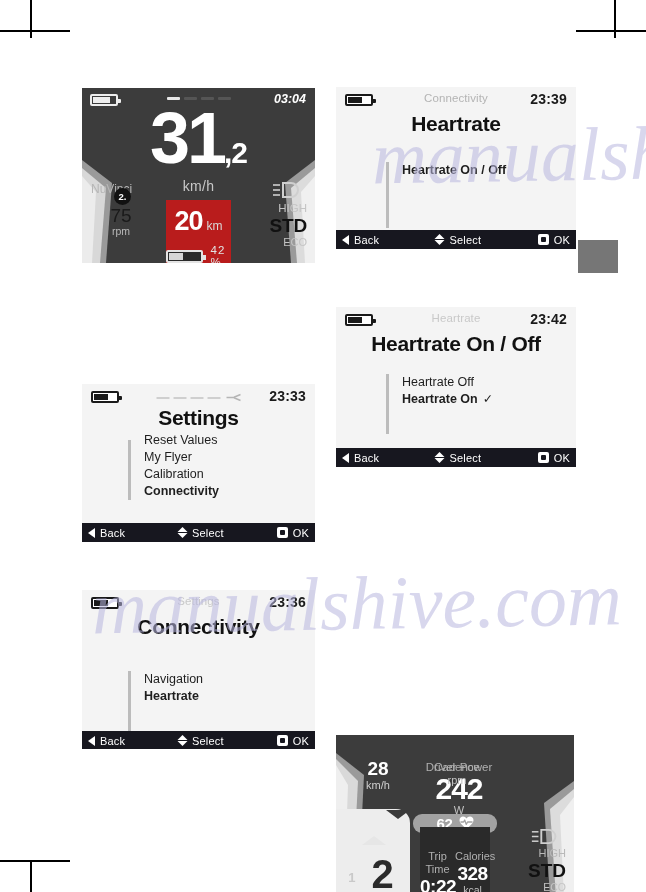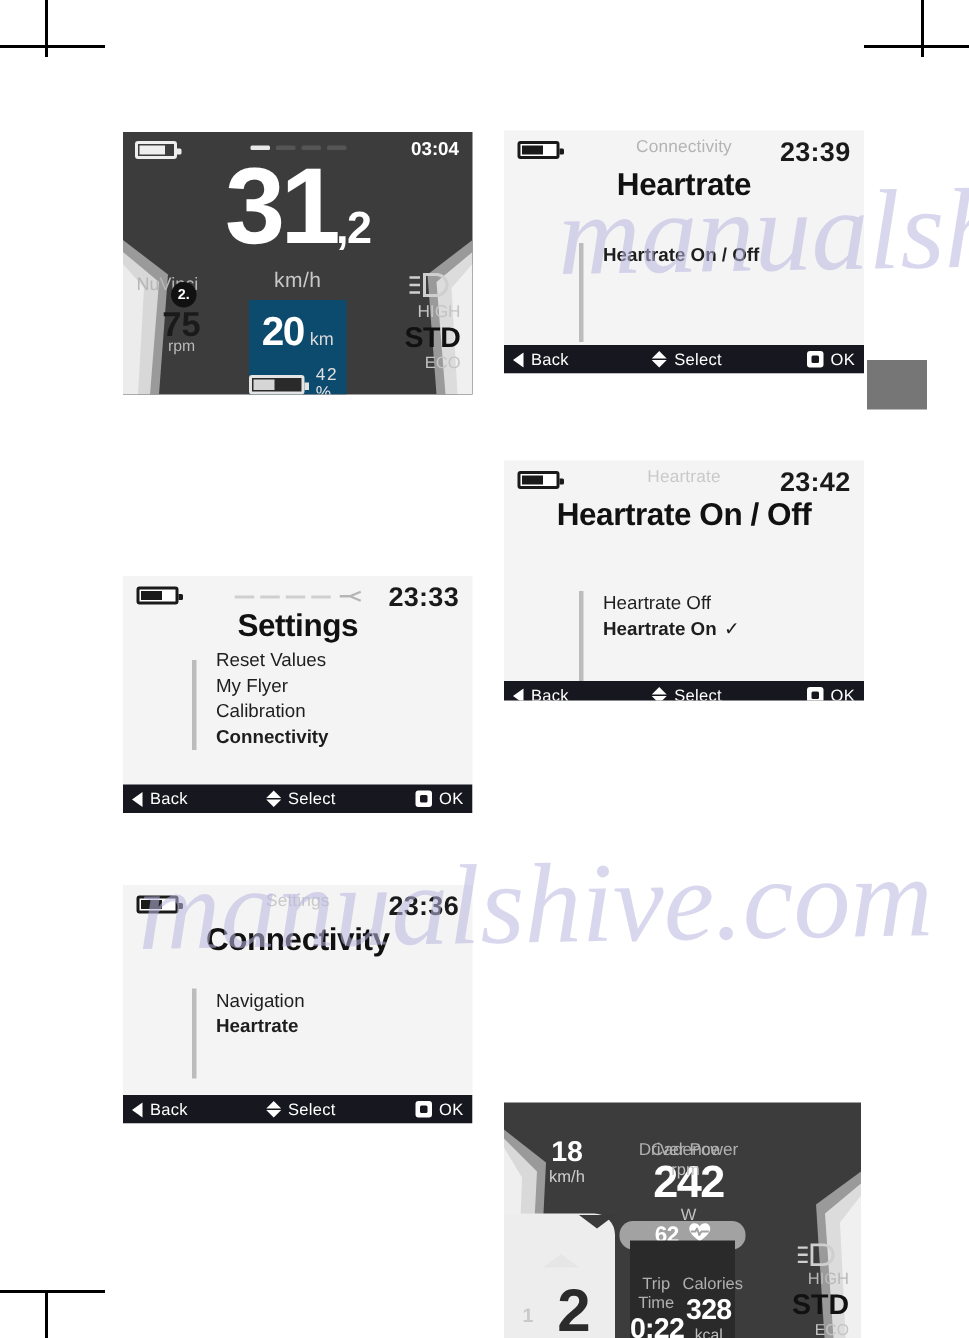--- a/index.html
+++ b/index.html
@@ -50,21 +50,21 @@
     content:"";position:absolute;right:-5px;top:3px;width:3px;height:4px;
     background:#1a1a1a;border-radius:0 1px 1px 0;
   }
   .batt-fill{position:absolute;left:1px;top:1px;bottom:1px;width:60%;background:#1a1a1a;}
   .crumb{
     position:absolute;left:50%;transform:translateX(-50%);top:5px;
     font-size:11.5px;color:#b4b4b4;letter-spacing:.1px;
   }
   .crumb-faded{color:#c9c9c9;}
   .clock{
-    position:absolute;right:9px;top:4px;font-size:18px;color:#1a1a1a;
+    position:absolute;right:9px;top:4px;font-size:14px;color:#1a1a1a;
     font-weight:700;letter-spacing:.2px;
   }
   .crumb-dashes{
     position:absolute;left:50%;transform:translateX(-50%);top:9px;
     display:flex;align-items:center;gap:4px;
   }
   .crumb-dashes i{display:block;width:13px;height:2px;background:#cfcfcf;}
   .wrench{
     width:16px;height:9px;position:relative;margin-left:1px;
   }
@@ -97,21 +97,21 @@
   .nav-label{font-size:11px;font-weight:400;letter-spacing:.2px;}
   .tri-left{width:0;height:0;border-top:5px solid transparent;border-bottom:5px solid transparent;border-right:7px solid #fff;}
   .updown{display:flex;flex-direction:column;align-items:center;gap:1px;}
   .updown .u{width:0;height:0;border-left:5px solid transparent;border-right:5px solid transparent;border-bottom:5px solid #fff;}
   .updown .d{width:0;height:0;border-left:5px solid transparent;border-right:5px solid transparent;border-top:5px solid #fff;}
   .ok-box{width:11px;height:11px;background:#fff;border-radius:2px;display:flex;align-items:center;justify-content:center;}
   .ok-box i{width:5px;height:5px;background:#17171f;border-radius:1px;display:block;}
 
   
   .dash{background:#3c3c3c;position:relative;}
-  .dash-top{position:relative;height:24px;}
+  .dash-top{position:relative;height:24px;font-style:italic;}
   .batt-d{
     position:absolute;left:8px;top:6px;width:28px;height:12px;
     border:2px solid #eee;border-radius:2px;box-sizing:border-box;background:#3c3c3c;
   }
   .batt-d:after{content:"";position:absolute;right:-5px;top:3px;width:3px;height:4px;background:#eee;border-radius:0 1px 1px 0;}
   .batt-d .f{position:absolute;left:1px;top:1px;bottom:1px;width:72%;background:#eee;}
   .dash-clock{position:absolute;right:9px;top:4px;font-size:12.5px;color:#fff;font-weight:700;}
   .pager{position:absolute;left:50%;transform:translateX(-50%);top:9px;display:flex;gap:4px;}
   .pager i{display:block;width:13px;height:3px;background:#555;border-radius:1px;}
   .pager i.on{background:#e8e8e8;}
@@ -125,34 +125,34 @@
     position:absolute;left:0;right:0;top:14px;text-align:center;
     color:#fff;font-weight:700;font-size:72px;line-height:72px;letter-spacing:-3px;
   }
   #dash1 .dec{font-size:30px;letter-spacing:-1px;vertical-align:baseline;}
   #dash1 .unit-kmh{
     position:absolute;left:0;right:0;top:90px;text-align:center;
     color:#c8c8c8;font-size:14px;letter-spacing:.3px;
   }
   .brandtxt{position:absolute;left:9px;top:94px;color:#b6b6b6;font-size:12px;}
   .rpmbox{position:absolute;left:10px;top:118px;width:58px;text-align:center;}
-  .rpmbox .v{font-size:23px;font-weight:700;color:#1a1a1a;line-height:20px;}
+  .rpmbox .v{font-size:19px;font-weight:400;color:#1a1a1a;line-height:20px;}
   .rpmbox .u{font-size:10.5px;color:#b9b9b9;margin-top:-1px;}
   .callout{
     position:absolute;left:32px;top:100px;width:17px;height:17px;border-radius:50%;
     background:#111;color:#fff;font-size:9.5px;font-weight:700;
     display:flex;align-items:center;justify-content:center;z-index:4;
   }
   .lightico{position:absolute;right:10px;top:92px;}
   .modes{position:absolute;right:8px;top:114px;text-align:right;width:56px;}
   .modes .hi{font-size:11.5px;color:#c4c4c4;line-height:13px;}
   .modes .std{font-size:19px;font-weight:700;color:#111;line-height:21px;letter-spacing:-.2px;}
   .modes .eco{font-size:11px;color:#c4c4c4;line-height:13px;}
   .lowerpanel{
-    position:absolute;left:84px;right:84px;bottom:0;top:112px;background:#0c4a6e;
+    position:absolute;left:84px;right:84px;bottom:0;top:112px;background:#b91c1c;
   }
   .dist{position:absolute;left:0;right:0;top:6px;text-align:center;color:#fff;}
   .dist .v{font-size:27px;font-weight:700;letter-spacing:-1px;}
   .dist .u{font-size:12px;color:#d8d8d8;margin-left:4px;}
   .battbar-wrap{position:absolute;left:0;right:0;top:44px;display:flex;align-items:center;justify-content:center;gap:8px;}
   .battbar{
     width:52px;height:13px;border:2px solid #e4e4e4;border-radius:2px;
     box-sizing:border-box;position:relative;background:#2a2a2a;
   }
   .battbar:after{content:"";position:absolute;right:-5px;top:3px;width:3px;height:5px;background:#e4e4e4;}
@@ -309,21 +309,21 @@
 <div class="display menu-screen" style="left:336px;top:307px;width:240px;height:160px;">
   <div class="menu-top">
     <div class="batt">
         <span class="batt-fill"></span>
       </div>
     <div class="crumb crumb-faded">Heartrate</div>
     <div class="clock">23:42</div>
   </div>
   <div class="menu-title">Heartrate On / Off</div>
   <div class="menu-body">
-    <div class="menu-list" style="margin-top:30px;height:60px;">
+    <div class="menu-list" style="margin-top:10px;height:60px;">
       <div class="menu-rail"></div>
       <div class="menu-item">Heartrate Off</div>
       <div class="menu-item sel"><span>Heartrate On</span><span class="chk">✓</span></div>
     </div>
   </div>
   <div class="navbar">
     <div class="nav-left">
       <span class="tri-left"></span>
       <span class="nav-label">Back</span>
     </div>
@@ -395,21 +395,21 @@
 <div class="display menu-screen" style="left:82px;top:590px;width:233px;height:159px;">
   <div class="menu-top">
     <div class="batt">
         <span class="batt-fill"></span>
       </div>
     <div class="crumb crumb-faded">Settings</div>
     <div class="clock">23:36</div>
   </div>
   <div class="menu-title">Connectivity</div>
   <div class="menu-body">
-    <div class="menu-list" style="margin-top:12px;height:60px;margin-left:46px;">
+    <div class="menu-list" style="margin-top:24px;height:60px;margin-left:46px;">
       <div class="menu-rail"></div>
       <div class="menu-item">Navigation</div>
       <div class="menu-item sel">Heartrate</div>
     </div>
   </div>
   <div class="navbar">
     <div class="nav-left">
       <span class="tri-left"></span>
       <span class="nav-label">Back</span>
     </div>
@@ -443,21 +443,21 @@
     <svg width="84" height="162" viewBox="0 0 84 162">
       <path d="M84 46 L54 68 L60 162 L84 162 Z" fill="#9a9a9a"></path>
       <path d="M84 54 L60 74 L66 162 L84 162 Z" fill="#dcdcdc"></path>
       <path d="M84 62 L70 80 L74 162 L84 162 Z" fill="#f0f0f0"></path>
     </svg>
   </div>
 
   <div style="position:absolute;left:0;top:74px;width:74px;height:88px;background:#ededed;border-radius:0 14px 0 0;"></div>
 
   <div class="col-l">
-    <div class="spd">18</div>
+    <div class="spd">28</div>
     <div class="spdu">km/h</div>
   </div>
   <div class="arrows"><span class="u"></span><span class="d"></span></div>
   <div class="gearwrap">
     <span class="gearsm">1</span><span class="gear">2</span>
   </div>
 
   <div class="metric" style="left:84px;top:26px;width:78px;">
     <div class="lbl">Driver Power</div>
     <div class="val">242</div>

